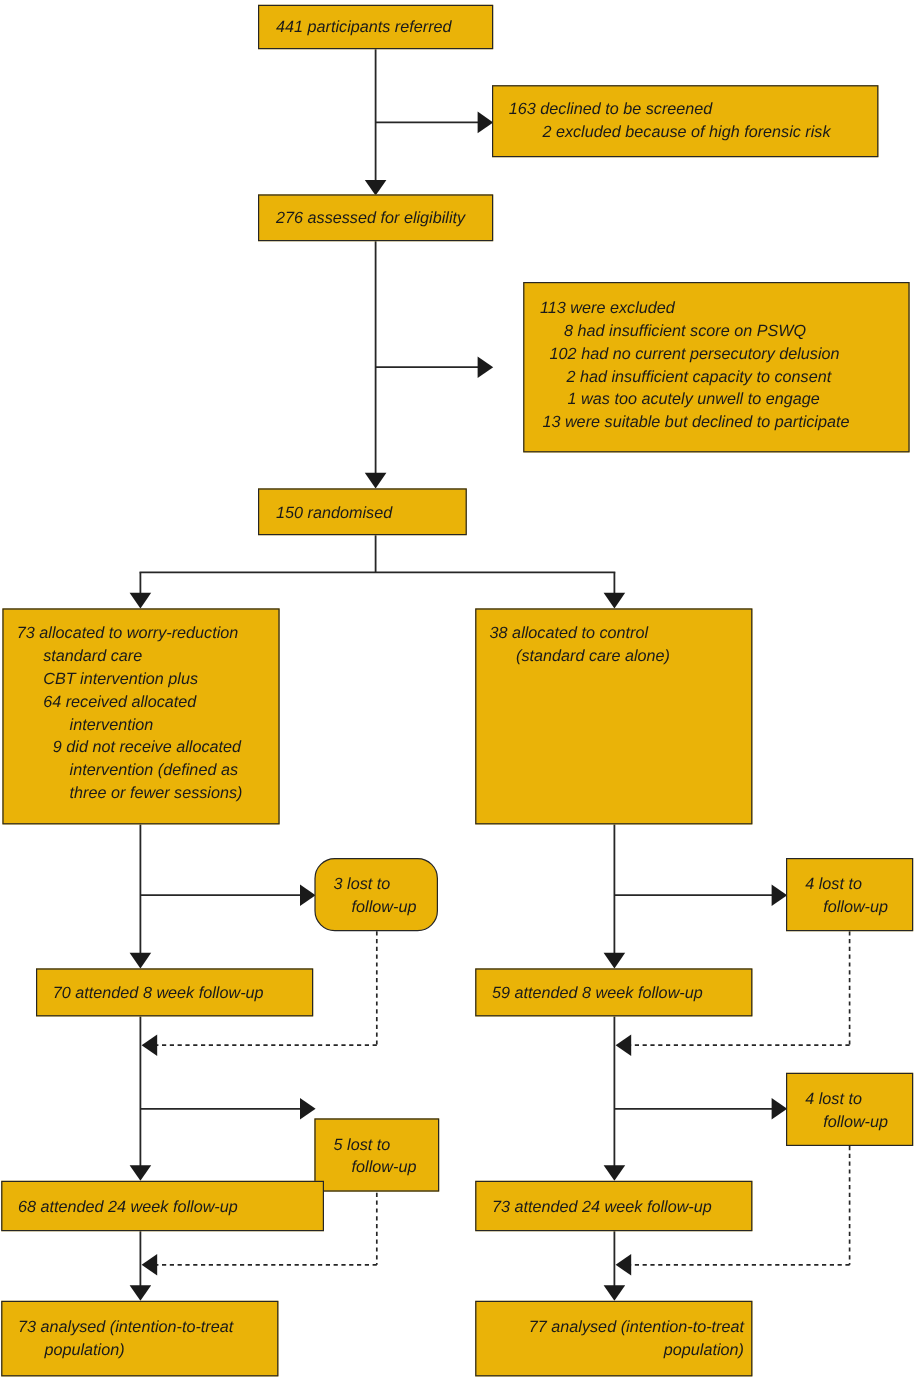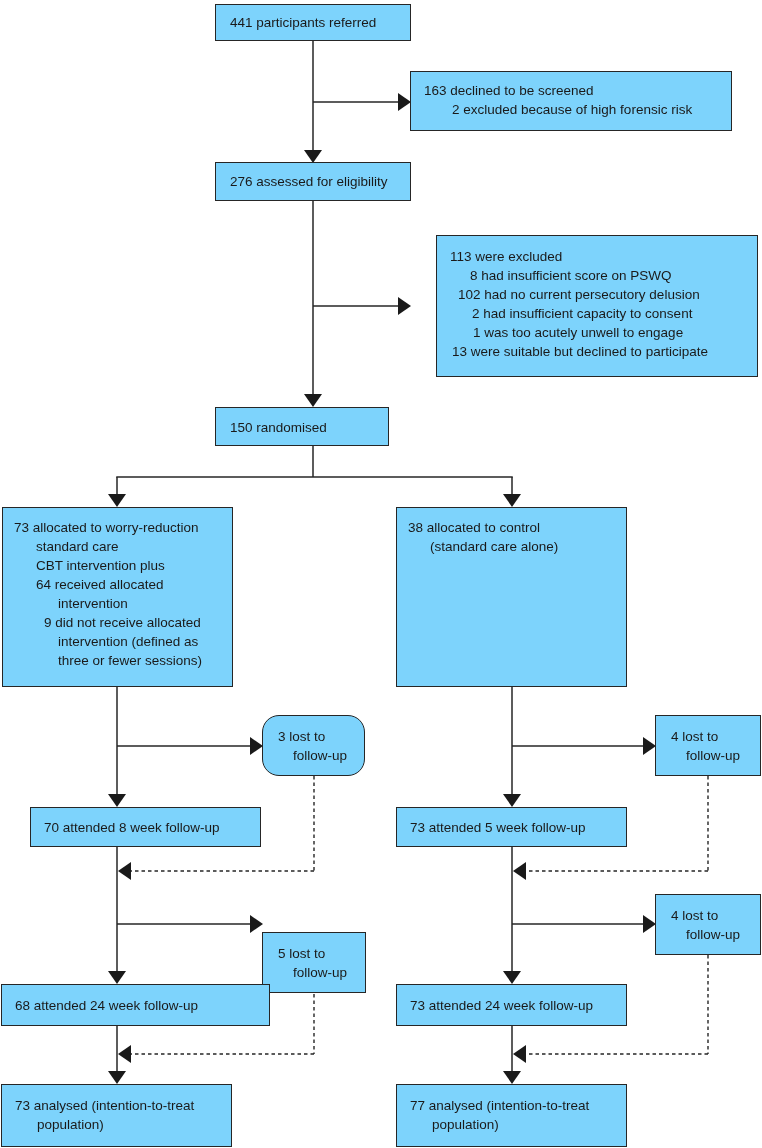--- a/index.html
+++ b/index.html
@@ -14,42 +14,43 @@
     color: #1a1a1a;
     overflow: hidden;
   }
   .connectors { position: absolute; left: 0; top: 0; width: 762px; height: 1148px; }
   .connectors line { stroke: #262626; stroke-width: 1.5; }
   .connectors line.dashed { stroke-dasharray: 3.5 3; stroke-width: 1.4; }
   .connectors polygon { fill: #1a1a1a; stroke: none; }
   .box {
     position: absolute;
     box-sizing: border-box;
-    background: #7dd3fc;
+    background: #eab308;
     border: 1.5px solid #262626;
+    font-style: italic;
   }
   .box .ln { white-space: nowrap; }
   
   .b-referred      { left:215px; top:4px;    width:196px; height:37px;  padding:8px 6px 4px 14px; }
   .b-declined      { left:410px; top:71px;   width:322px; height:60px;  padding:9px 6px 4px 13px; }
   .b-assessed      { left:215px; top:162px;  width:196px; height:39px;  padding:9px 6px 4px 14px; }
   .b-excluded      { left:410px; top:235px;  width:322px; height:142px; padding:11px 6px 4px 13px;margin-left:26px; }
   .b-randomised    { left:215px; top:407px;  width:174px; height:39px;  padding:10px 6px 4px 14px; }
   .b-allocL        { left:2px;   top:507px;  width:231px; height:180px; padding:10px 6px 4px 11px; }
   .b-allocR        { left:396px; top:507px;  width:231px; height:180px; padding:10px 6px 4px 11px; }
   .b-lost8L        { left:262px; top:715px;  width:103px; height:61px;  padding:11px 4px 4px 15px;border-radius:17px; }
   .b-lost8R        { left:655px; top:715px;  width:106px; height:61px;  padding:11px 4px 4px 15px; }
   .b-att8L         { left:1px;   top:807px;  width:231px; height:40px;  padding:10px 6px 4px 13px;margin-left:29px; }
   .b-att8R         { left:396px; top:807px;  width:231px; height:40px;  padding:10px 6px 4px 13px; }
   .b-lost24L       { left:262px; top:932px;  width:104px; height:61px;  padding:11px 4px 4px 15px; }
   .b-lost24R       { left:655px; top:894px;  width:106px; height:61px;  padding:11px 4px 4px 15px; }
   .b-att24L        { left:1px;   top:984px;  width:269px; height:42px;  padding:11px 6px 4px 13px; }
   .b-att24R        { left:396px; top:984px;  width:231px; height:42px;  padding:11px 6px 4px 13px; }
   .b-anaL          { left:1px;   top:1084px; width:231px; height:63px;  padding:11px 6px 4px 13px; }
-  .b-anaR          { left:396px; top:1084px; width:231px; height:63px;  padding:11px 6px 4px 13px; }
+  .b-anaR          { left:396px; top:1084px; width:231px; height:63px;  padding:11px 6px 4px 13px;text-align:right; }
 </style>
 </head>
 <body>
 
 <div class="canvas">
 
   <svg class="connectors" viewBox="0 0 762 1148" xmlns="http://www.w3.org/2000/svg">
 
     <g>
       <line x1="313" y1="41" x2="313" y2="158"></line>
@@ -193,21 +194,21 @@
   <div class="box b-lost8R">
     <div class="ln">4 lost to</div>
     <div class="ln" style="padding-left:15px">follow-up</div>
   </div>
 
   <div class="box b-att8L">
     <div class="ln">70 attended 8 week follow-up</div>
   </div>
 
   <div class="box b-att8R">
-    <div class="ln">73 attended 5 week follow-up</div>
+    <div class="ln">59 attended 8 week follow-up</div>
   </div>
 
   <div class="box b-lost24L">
     <div class="ln">5 lost to</div>
     <div class="ln" style="padding-left:15px">follow-up</div>
   </div>
 
   <div class="box b-lost24R">
     <div class="ln">4 lost to</div>
     <div class="ln" style="padding-left:15px">follow-up</div>

